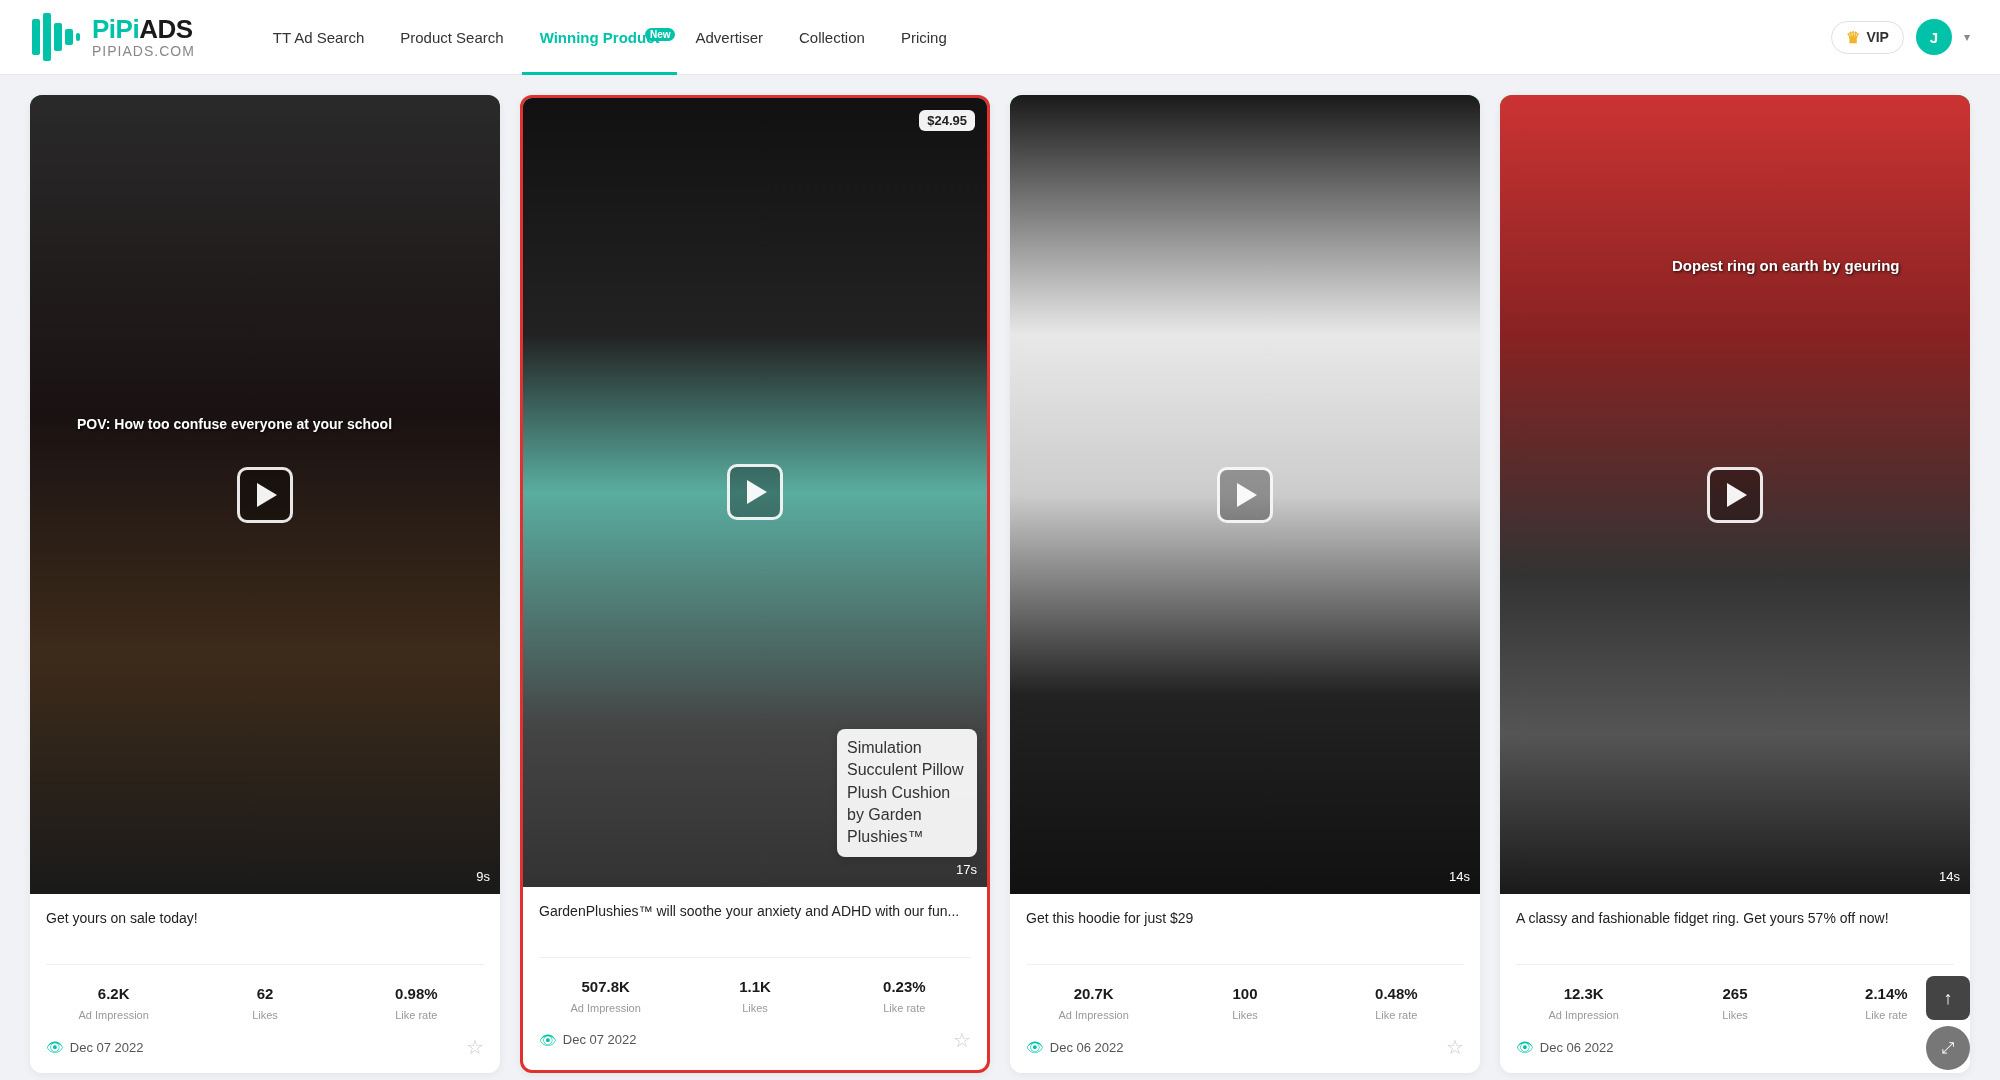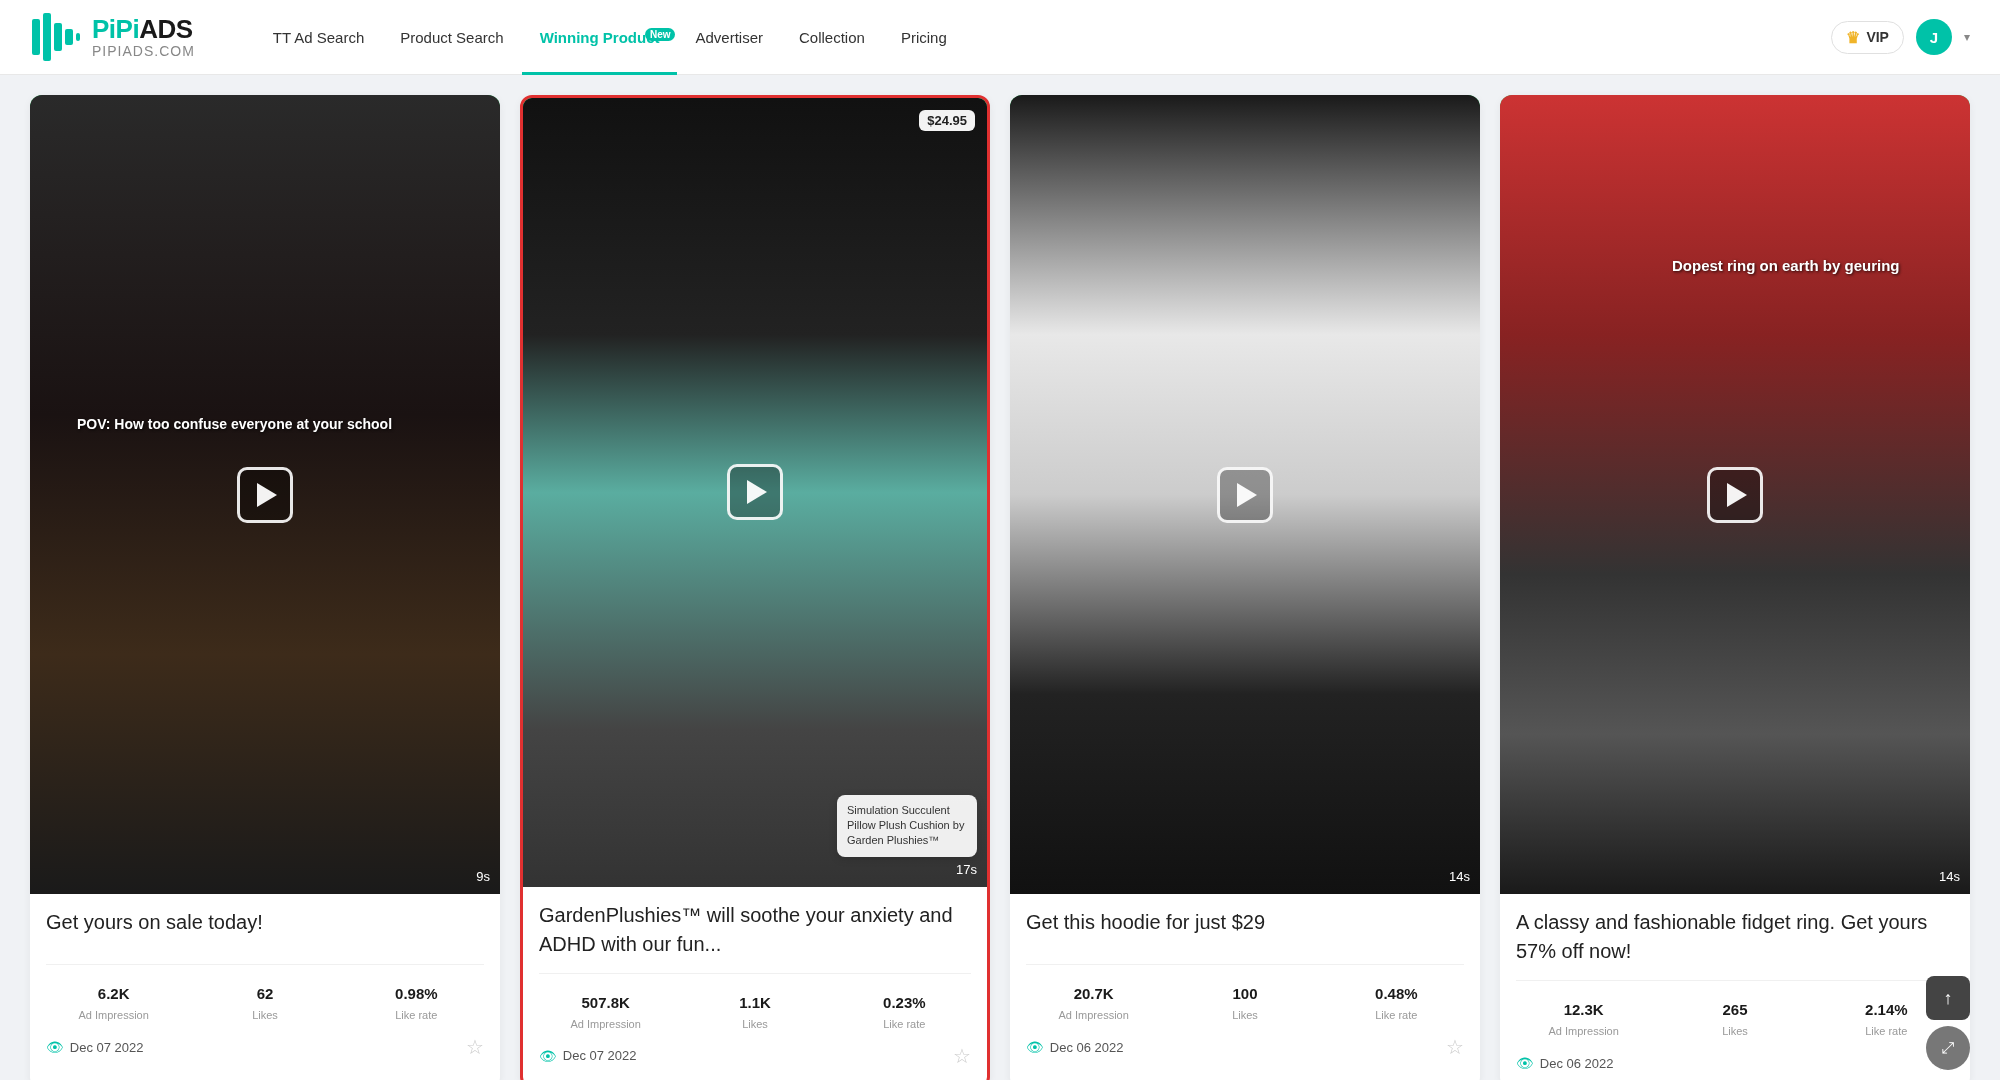--- a/index.html
+++ b/index.html
@@ -216,21 +216,21 @@
       color: #222;
     }
 
     .product-tooltip {
       position: absolute;
       bottom: 30px;
       right: 10px;
       background: rgba(255,255,255,0.92);
       border-radius: 8px;
       padding: 8px 10px;
-      font-size: 11px;
+      font-size: 16px;
       color: #333;
       max-width: 140px;
       line-height: 1.4;
       box-shadow: 0 2px 8px rgba(0,0,0,0.15);
     }
 
     .overlay-text {
       position: absolute;
       top: 40%;
       left: 10%;
@@ -252,21 +252,21 @@
       text-align: center;
       line-height: 1.4;
       text-shadow: 1px 1px 3px rgba(0,0,0,0.8);
     }
 
     
     .card-body {
       padding: 14px 16px 0;
     }
     .card-title {
-      font-size: 20px;
+      font-size: 14px;
       color: #222;
       font-weight: 500;
       line-height: 1.45;
       margin-bottom: 14px;
       min-height: 42px;
     }
     .stats-row {
       display: flex;
       gap: 16px;
       border-top: 1px solid #f0f0f0;

